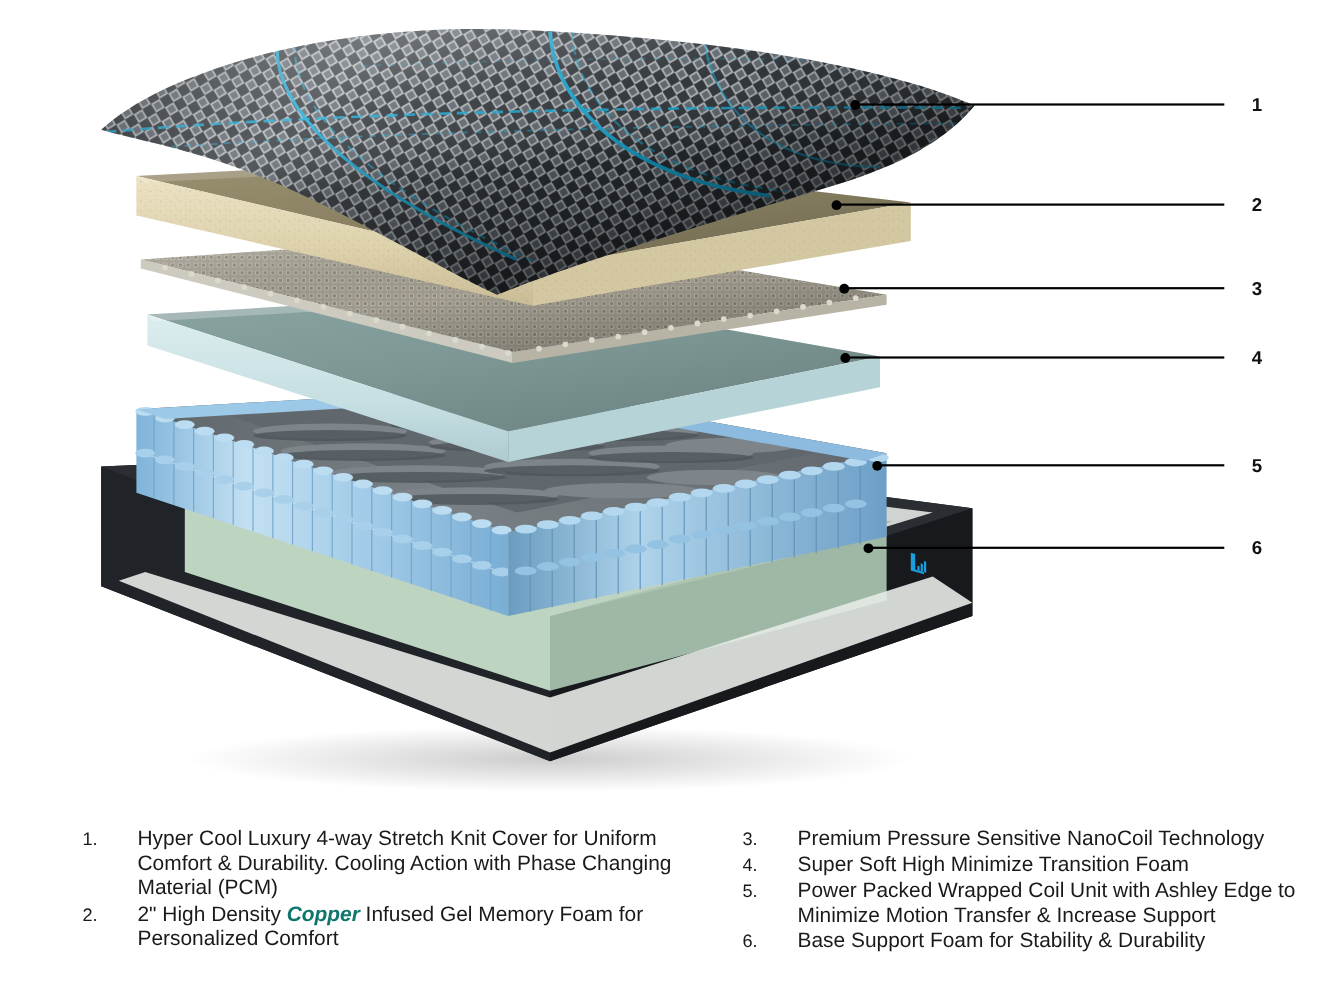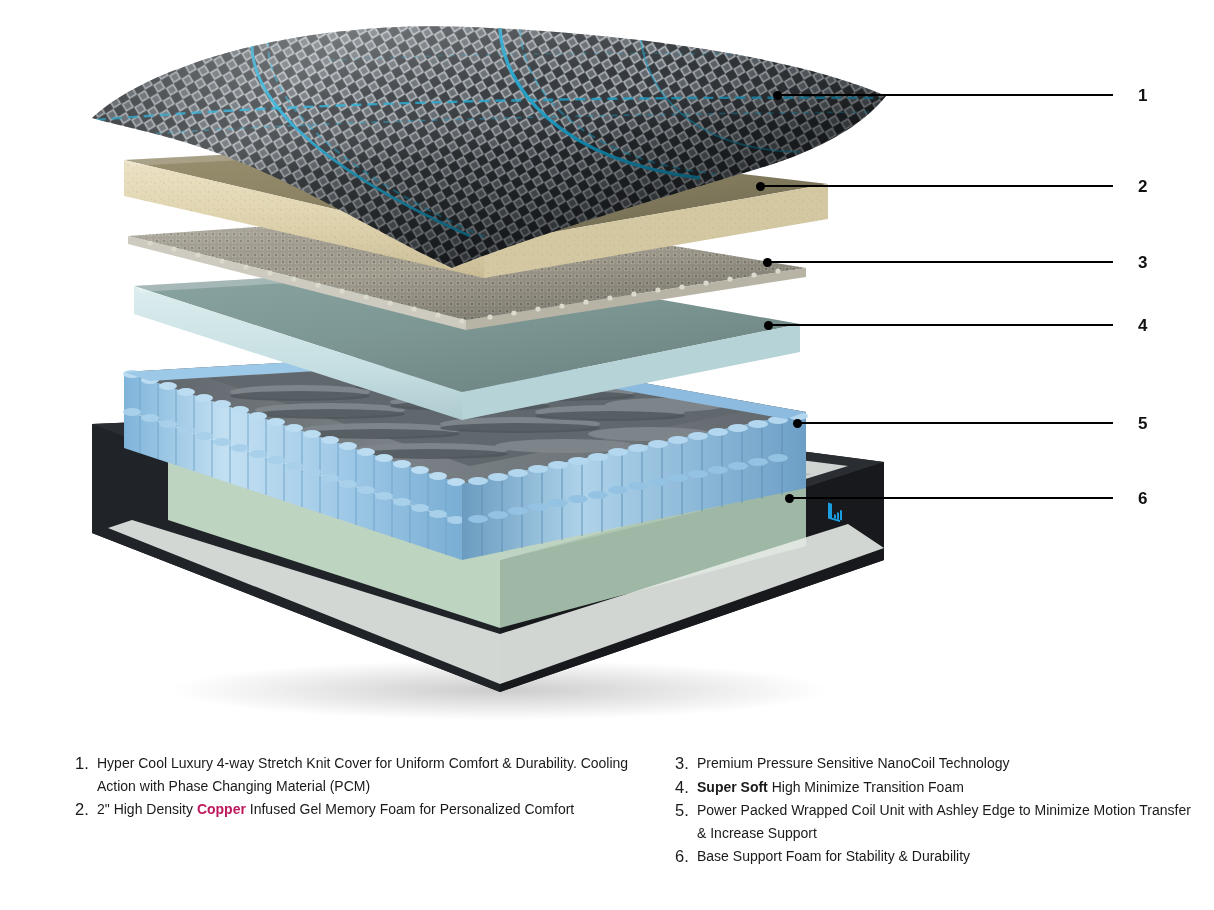--- a/index.html
+++ b/index.html
@@ -20,23 +20,23 @@
   .num{position:absolute;font-size:17px;font-weight:700;color:#111;
        font-family:"Liberation Sans","DejaVu Sans",sans-serif;line-height:1;}
 
   
   #legend{position:absolute;left:0;top:752px;width:1214px;height:158px;}
   .col{position:absolute;top:0;}
   #colL{left:75px;width:580px;}
   #colR{left:675px;width:520px;}
   .li{display:flex;align-items:flex-start;margin-bottom:1px;}
   .li .n{flex:0 0 auto;width:22px;text-align:left;font-size:16.5px;line-height:22.5px;}
-  .li .t{flex:1 1 auto;font-size:14px;line-height:22.5px;}
-  .b{font-weight:700;}
-  .copper{color:#be185d;font-weight:700;}
+  .li .t{flex:1 1 auto;font-size:19px;line-height:22.5px;margin-left:28px;}
+  .b{font-weight:400;}
+  .copper{color:#0f766e;font-weight:700;font-style:italic;}
 </style>
 </head>
 <body>
 
 <div id="stage">
 
   <div id="diagram">
 
     <svg width="1214" height="740" viewBox="0 0 1214 740">
       <defs>

